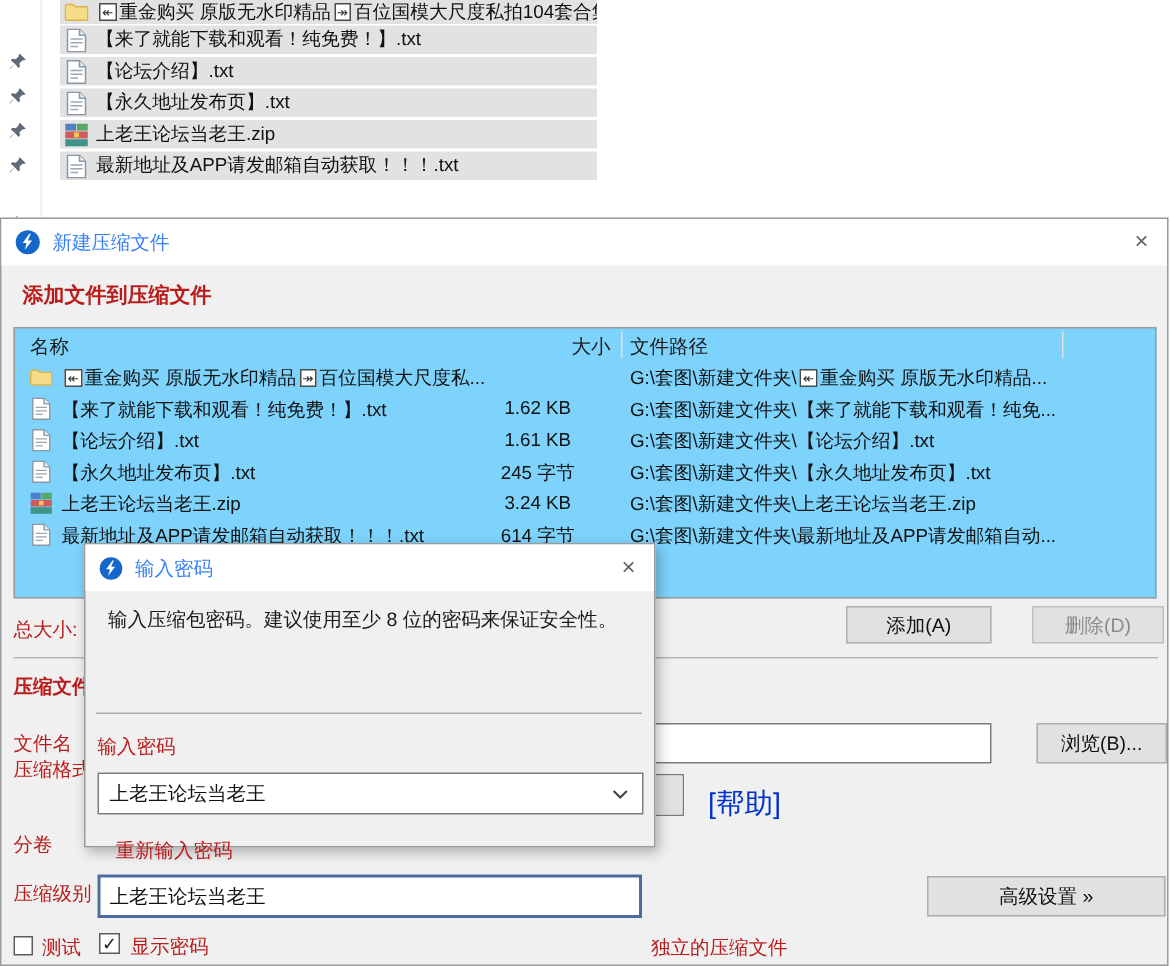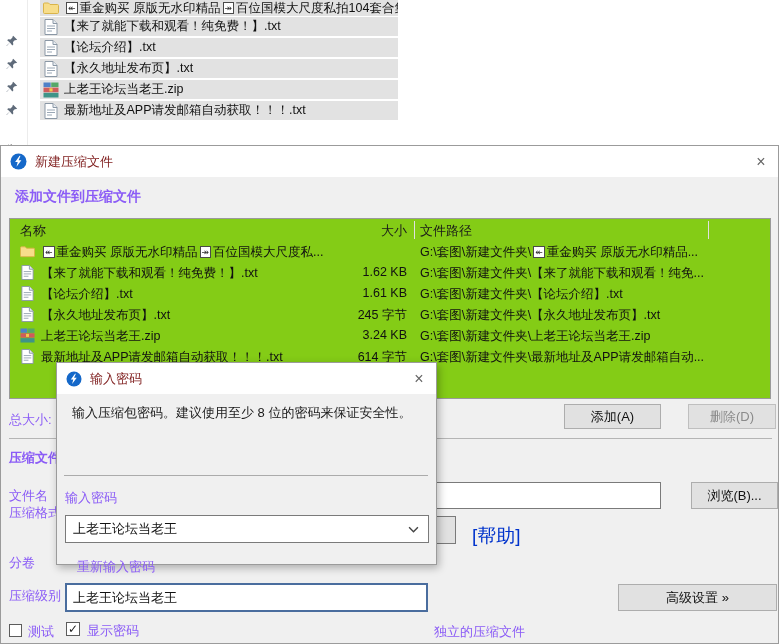--- a/index.html
+++ b/index.html
@@ -16,43 +16,43 @@
   .pin{position:absolute;left:6px;width:12px;height:12px;}
   .frag{position:absolute;left:1px;top:143px;font-size:10px;color:#777;font-style:italic;}
 
   .abox{display:inline-block;border:1px solid #4a4a4a;font-size:9px;line-height:10px;
         padding:0 1px;margin:0 2px;vertical-align:1px;color:#333;background:#fff;}
 
   
   .dlg{position:absolute;background:#f0f0f0;border:1px solid #9b9b9b;box-sizing:border-box;}
   .titlebar{position:absolute;left:0;top:0;right:0;height:31px;background:#fff;
             display:flex;align-items:center;padding-left:9px;}
-  .titlebar .ttl{font-size:13px;color:#7f1d1d;margin-left:8px;}
+  .titlebar .ttl{font-size:13px;color:#3b82f6;margin-left:8px;}
   .closebtn{margin-left:auto;width:34px;height:31px;display:flex;align-items:center;
             justify-content:center;color:#666;font-size:16px;}
   .appico{width:17px;height:17px;}
 
   .btn{position:absolute;background:#e1e1e1;border:1px solid #adadad;font-size:13px;
        display:flex;align-items:center;justify-content:center;box-sizing:border-box;color:#111;}
   .btn.disabled{color:#8a8a8a;border-color:#bfbfbf;}
-  .lbl{position:absolute;font-size:13px;color:#8b5cf6;white-space:nowrap;}
+  .lbl{position:absolute;font-size:13px;color:#b91c1c;white-space:nowrap;}
   .boldlbl{font-weight:bold;}
 
   
-  .tbl{position:absolute;left:8px;top:72px;width:762px;height:181px;background:#84cc16;
+  .tbl{position:absolute;left:8px;top:72px;width:762px;height:181px;background:#7dd3fc;
        border:1px solid #9a9a9a;box-sizing:border-box;overflow:hidden;}
   .th{position:absolute;top:0;left:0;right:0;height:22px;font-size:13px;color:#1a1a1a;}
   .th .h-name{position:absolute;left:10px;top:3px;}
   .th .h-size{position:absolute;left:300px;width:97px;top:3px;text-align:right;}
   .th .h-path{position:absolute;left:410px;top:3px;}
   .colsep{position:absolute;top:2px;height:18px;border-left:1px solid #e0e0e0;}
   .trow{position:absolute;left:0;right:0;height:21px;font-size:12.5px;}
   .trow .fic{position:absolute;left:10px;top:3px;width:15px;height:15px;}
   .trow .nm{position:absolute;left:31px;top:3px;width:352px;white-space:nowrap;overflow:hidden;}
-  .trow .sz{position:absolute;left:300px;top:3px;width:97px;text-align:right;white-space:nowrap;}
+  .trow .sz{position:absolute;left:300px;top:3px;width:97px;text-align:center;white-space:nowrap;}
   .trow .pth{position:absolute;left:410px;top:3px;width:290px;white-space:nowrap;overflow:hidden;}
 
   .sep{position:absolute;border-top:1px solid #b5b5b5;}
   .field{position:absolute;background:#fff;border:1px solid #7a7a7a;box-sizing:border-box;}
   .link{position:absolute;font-size:19px;color:#0033cc;}
   .cb{position:absolute;width:13px;height:13px;background:#fff;border:1px solid #5c5c5c;
       box-sizing:border-box;display:flex;align-items:center;justify-content:center;
       font-size:12px;font-weight:bold;color:#1a1a1a;line-height:1;}
 
   

